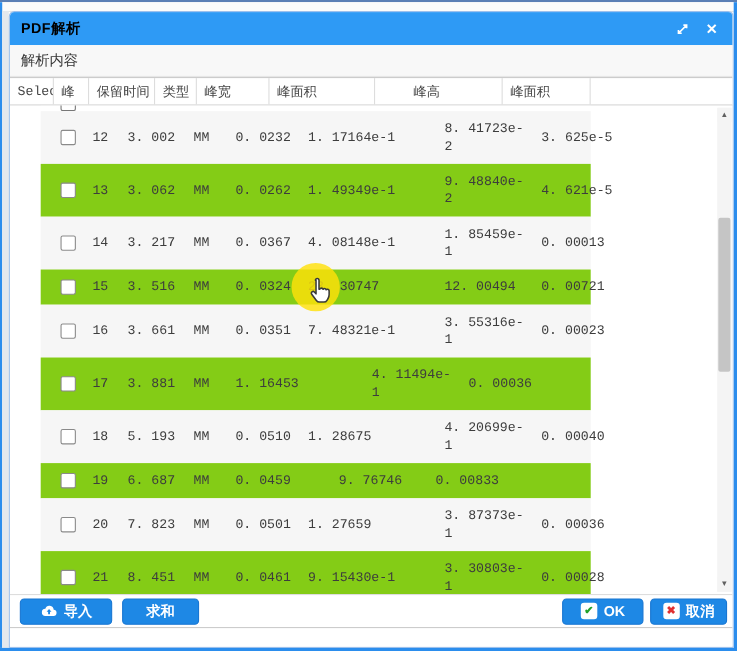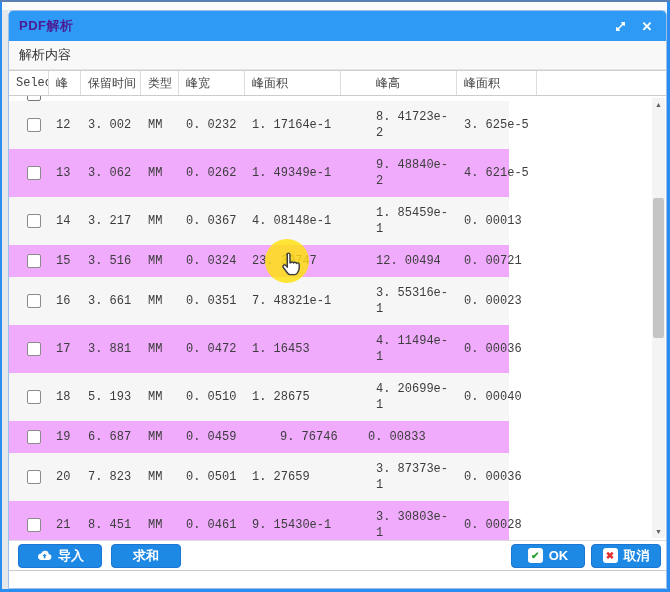--- a/index.html
+++ b/index.html
@@ -11,43 +11,43 @@
   .page-top{position:absolute;left:0;top:2px;right:3px;height:8px;background:#fbfbfb;border-bottom:1px solid #e3e3e3;}
   .edge-left{position:absolute;left:0;top:2px;width:2px;bottom:3px;background:var(--frame);}
   .page-left{position:absolute;left:2px;top:10px;width:6px;bottom:3px;background:#e4e8ed;}
   .edge-right{position:absolute;right:0;top:2px;width:3px;bottom:0;background:var(--frame);}
   .edge-bottom{position:absolute;left:0;right:0;bottom:0;height:3px;background:var(--frame);}
 
   
   .dialog{position:absolute;left:8px;top:10px;right:3px;bottom:3px;background:#fff;
     border:1px solid #9cc0ec;border-radius:5px 5px 0 0;display:flex;flex-direction:column;overflow:hidden;}
   .titlebar{height:30px;background:var(--titlebar);display:flex;align-items:center;flex:0 0 auto;}
-  .title{color:#4c1d95;font-weight:bold;font-size:13px;padding-left:10px;letter-spacing:.5px;}
+  .title{color:#000000;font-weight:bold;font-size:13px;padding-left:10px;letter-spacing:.5px;}
   .title-icons{margin-left:auto;display:flex;align-items:center;gap:13px;padding-right:12px;}
   .ticon{width:14px;height:14px;display:flex;align-items:center;justify-content:center;color:#fff;cursor:pointer;}
   .ticon svg{display:block;}
   .close-x{font-size:13px;font-weight:bold;line-height:1;}
 
   .panel-header{height:28px;background:#f8f8f8;border-bottom:1px solid #e6e6e6;display:flex;align-items:center;flex:0 0 auto;}
   .panel-title{font-size:13px;color:#333;padding-left:10px;}
 
   
   .mono{font-family:"Liberation Mono","DejaVu Sans Mono",monospace;}
   .grid-header{height:24px;border-top:1px solid #ccc;border-bottom:1px solid #ccc;display:flex;align-items:stretch;
     flex:0 0 auto;background:#fff;color:var(--header-text);font-size:12px;}
   .hcell{display:flex;align-items:center;padding:0 7px;border-right:1px solid #ddd;box-sizing:border-box;white-space:nowrap;overflow:hidden;}
   .hfill{flex:1;border-right:none;}
   .c0{width:40px;} .c1{width:32px;} .c2{width:60px;} .c3{width:38px;}
   .c4{width:66px;} .c5{width:96px;} .c6{width:88px;margin-left:28px;} .c7{width:80px;}
 
   .grid-body{flex:1 1 auto;position:relative;overflow:hidden;background:#fff;}
-  .rows{width:500px;}
+  .rows{width:500px;padding-left:28px;}
   .sliver{height:5px;background:#fff;position:relative;}
   .cb-sliver{position:absolute;left:18px;top:-9px;width:12px;height:12px;border:1px solid #777;border-radius:2px;background:#fff;}
-  .row{display:flex;align-items:center;background:#f0abfc;}
+  .row{display:flex;align-items:center;background:#84cc16;}
   .row.stripe{background:var(--stripe);}
   .cell{padding:8px 7px;box-sizing:border-box;font-size:12px;line-height:16px;color:var(--text);
     word-break:break-all;flex:0 0 auto;}
   .cbcell{display:flex;align-items:center;}
   .checkbox{width:12px;height:12px;border:1px solid #8a8a8a;border-radius:2px;background:#fff;margin-left:11px;cursor:pointer;}
 
   
   .vscroll{position:absolute;top:2px;bottom:2px;right:1px;width:13px;background:#f4f4f4;}
   .varrow{position:absolute;left:0;width:13px;height:13px;display:flex;align-items:center;justify-content:center;
     font-size:7px;color:#606060;background:#f4f4f4;cursor:pointer;}
@@ -181,21 +181,20 @@
             <div class="cell c6">3. 55316e-1</div>
             <div class="cell c7">0. 00023</div>
           </div>
           <div class="row">
             <div class="cell cbcell c0">
               <div class="checkbox"></div>
             </div>
             <div class="cell c1">17</div>
             <div class="cell c2">3. 881</div>
             <div class="cell c3">MM</div>
-            <div class="cell c4">0. 0472</div>
             <div class="cell c5">1. 16453</div>
             <div class="cell c6">4. 11494e-1</div>
             <div class="cell c7">0. 00036</div>
           </div>
           <div class="row stripe">
             <div class="cell cbcell c0">
               <div class="checkbox"></div>
             </div>
             <div class="cell c1">18</div>
             <div class="cell c2">5. 193</div>

